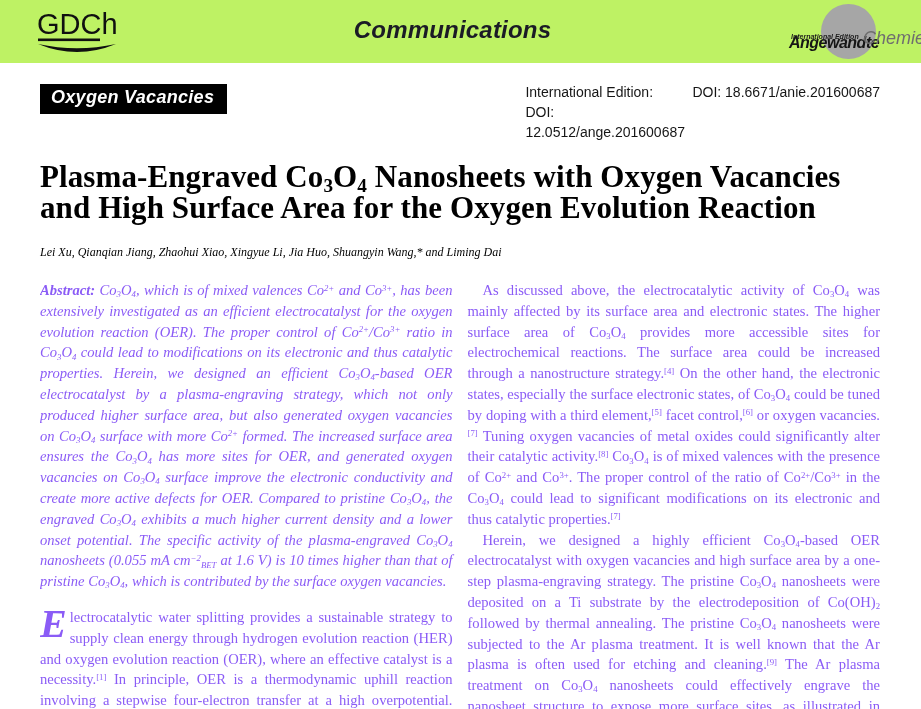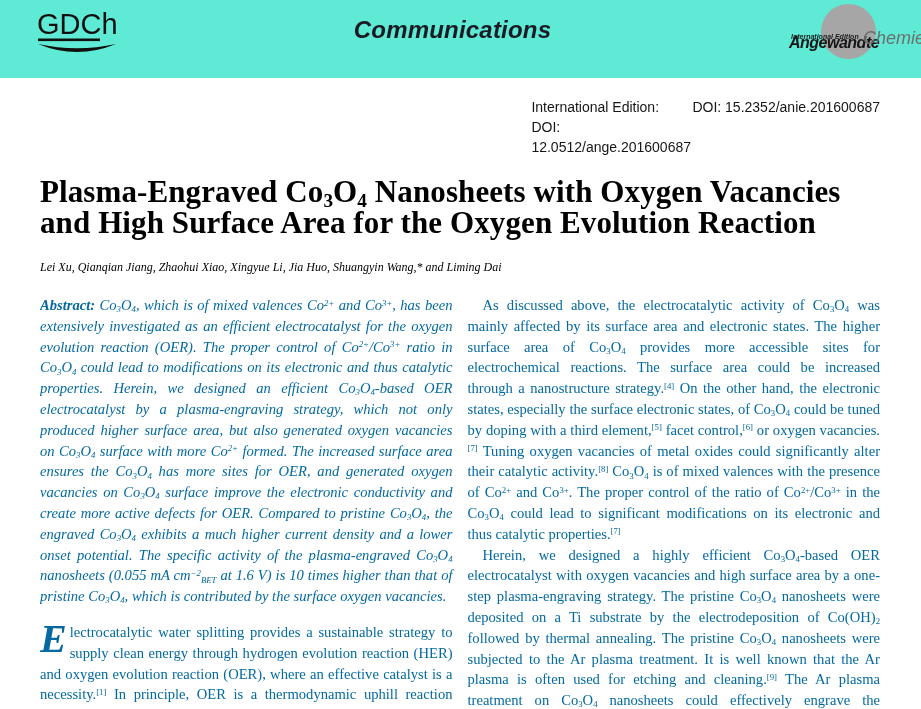--- a/index.html
+++ b/index.html
@@ -5,21 +5,21 @@
   * { margin:0; padding:0; box-sizing:border-box; }
   html,body { background:#ffffff; }
   body {
     width:921px; height:709px; overflow:hidden;
     font-family:"Liberation Serif", serif; color:#111;
   }
   .page { width:921px; height:709px; overflow:hidden; position:relative; background:#fff; }
 
   
   .topbar {
-    height:78px; background:#5eead4; position:relative;
+    height:63px; background:#bef264; position:relative;
     display:flex; align-items:center;
   }
   .gdch { position:absolute; left:36px; top:7px; }
   .section-title {
     position:absolute; left:0; right:16px; top:16px; text-align:center;
     font-family:"Liberation Sans", sans-serif; font-weight:bold; font-style:italic;
     font-size:24px; color:#1b1b26; letter-spacing:0.2px;
   }
   .angw { position:absolute; right:6px; top:2px; width:128px; height:60px; }
   .angw-circle {
@@ -46,37 +46,37 @@
   .content { padding:0 41px 0 40px; }
 
   .meta-row { margin-top:21px; display:flex; align-items:flex-start; }
   .badge {
     background:#000; color:#fff; font-family:"Liberation Sans", sans-serif;
     font-weight:bold; font-style:italic; font-size:18px;
     padding:3px 13px 6px 11px; letter-spacing:0.3px;
   }
   .doi-block {
     margin-left:auto; margin-top:-2px;
-    display:grid; grid-template-columns:145px auto; column-gap:16px;
+    display:grid; grid-template-columns:145px auto; column-gap:22px;
     font-family:"Liberation Sans", sans-serif; font-size:14px; color:#161616;
     line-height:20px;
   }
 
   .title {
     margin-top:19px; font-size:31px; font-weight:bold; color:#000;
     line-height:31px; letter-spacing:0.1px;
   }
   .title sub { font-size:62%; }
   .authors { margin-top:22px; font-style:italic; font-size:12px; color:#000; }
 
   .columns { margin-top:20px; display:flex; gap:15px; height:465px; overflow:hidden; }
   .col { flex:1; min-width:0; }
 
   p.textblock {
-    font-size:14.6px; line-height:20.8px; text-align:justify; color:#0369a1;
+    font-size:14.6px; line-height:20.8px; text-align:justify; color:#8b5cf6;
   }
   .abstract { font-style:italic; }
   .ab-label { font-weight:bold; }
   .intro { margin-top:15px; }
   .dropcap {
     float:left; font-size:40px; line-height:32px; font-weight:bold; font-style:italic;
     margin:1px 3px 0 0;
   }
   .indent { text-indent:15px; }
 
@@ -103,24 +103,25 @@
       <div class="angw-circle"></div>
       <div class="angw-name">Angewandte</div>
       <div class="angw-sub">International Edition</div>
       <div class="angw-chemie">Chemie</div>
     </div>
   </header>
 
   <div class="content">
 
     <div class="meta-row">
+      <div class="badge">Oxygen Vacancies</div>
 
       <div class="doi-block">
         <span>International Edition:</span>
-        <span>DOI: 15.2352/anie.201600687</span>
+        <span>DOI: 18.6671/anie.201600687</span>
         <span>DOI: 12.0512/ange.201600687</span>
       </div>
     </div>
 
     <h1 class="title">Plasma-Engraved Co<sub>3</sub>O<sub>4</sub> Nanosheets with Oxygen Vacancies and High Surface Area for the Oxygen Evolution Reaction</h1>
 
     <div class="authors">Lei Xu, Qianqian Jiang, Zhaohui Xiao, Xingyue Li, Jia Huo, Shuangyin Wang,* and Liming Dai</div>
 
     <div class="columns">
 

